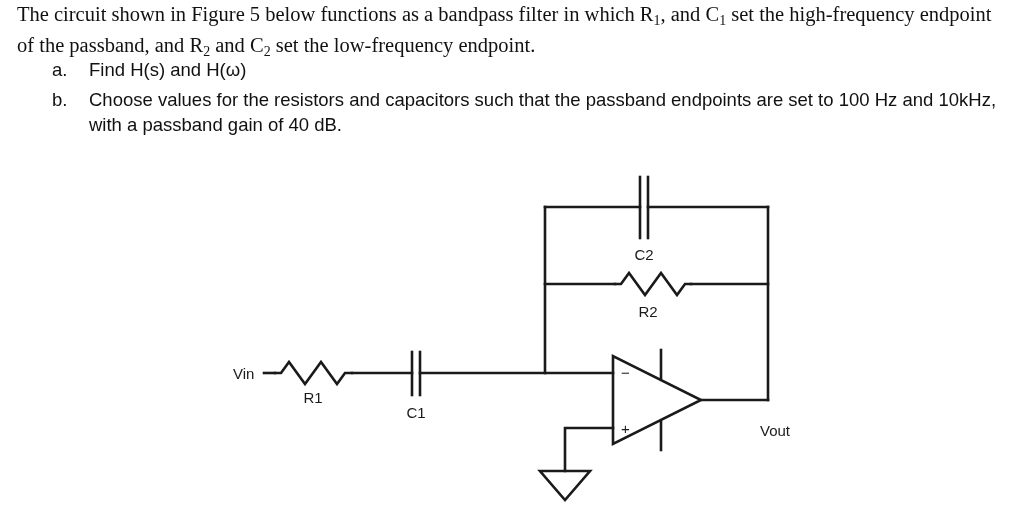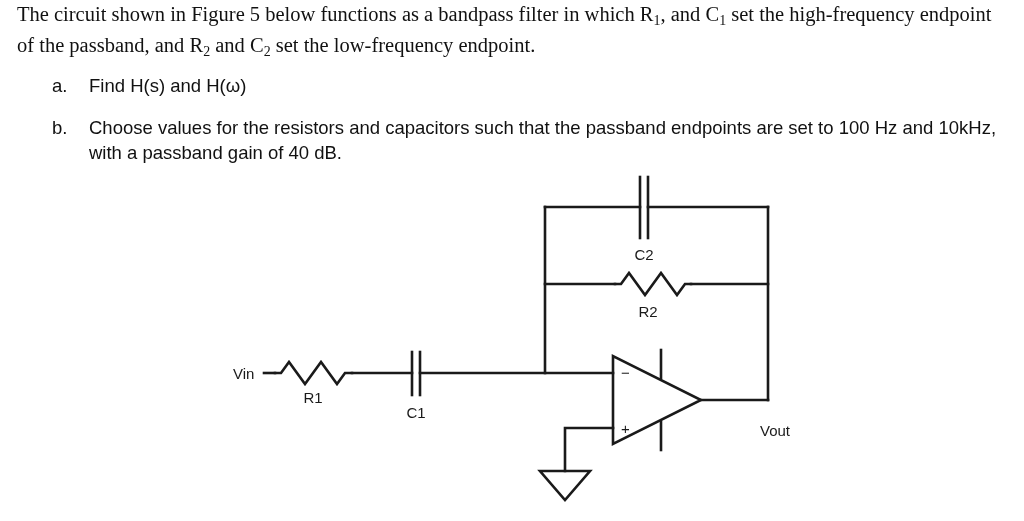--- a/index.html
+++ b/index.html
@@ -59,21 +59,20 @@
   }
   .li-marker {
     position: absolute;
     left: 0;
     top: 0;
     width: 26px;
     text-align: left;
   }
   .li-text {
     display: block;
-    margin-top: 16px;
   }
 
   
   #circuit {
     position: absolute;
     left: 0;
     top: 150px;
     width: 1024px;
     height: 371px;
   }

